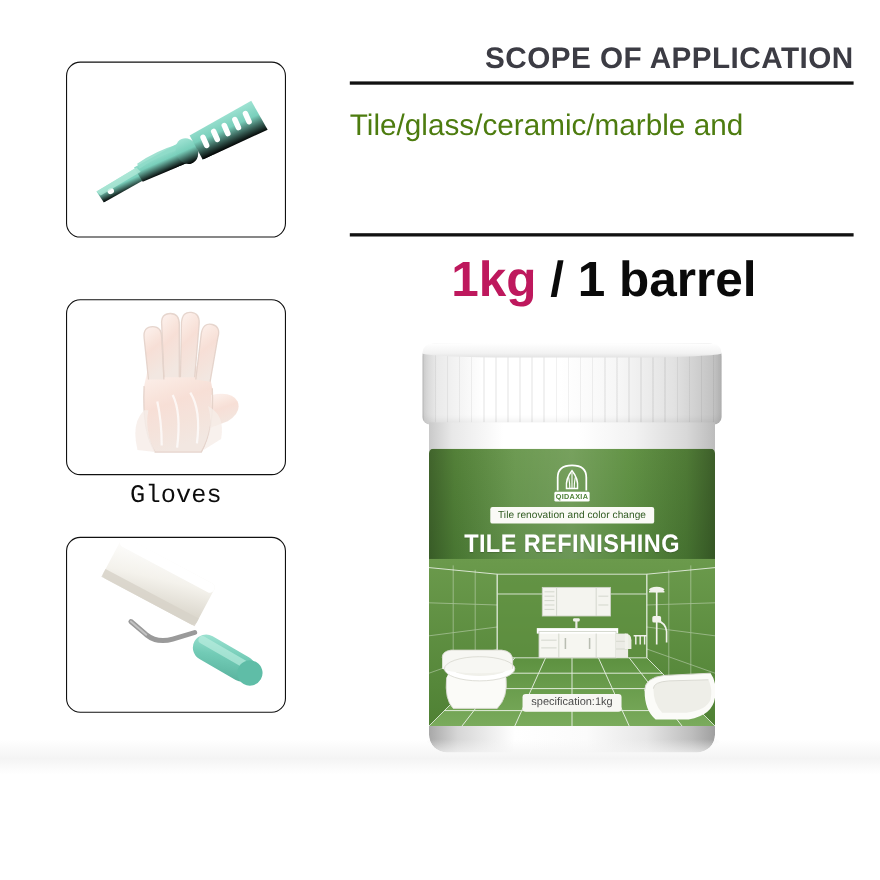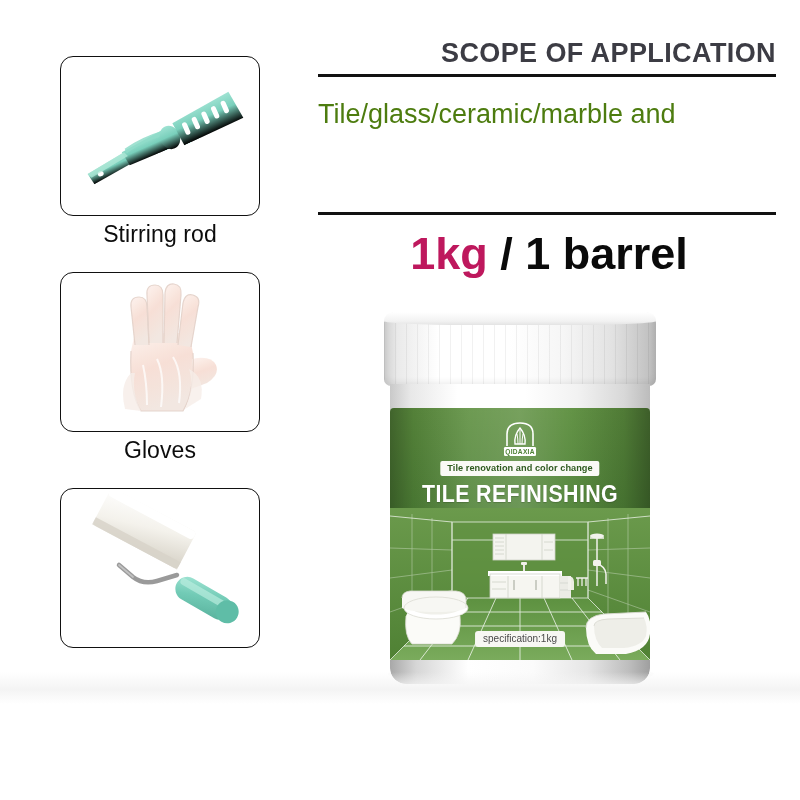--- a/index.html
+++ b/index.html
@@ -24,21 +24,21 @@
     overflow:hidden;
     box-sizing:border-box;
   }
   .acc-label{
     width:100%;text-align:center;
     font-size:23px;color:#0c0c0c;
     margin-top:5px;letter-spacing:.1px;
     white-space:nowrap;
   }
   .acc-1{top:56px;}
-  .acc-2{top:272px;}
+  .acc-2{top:272px;font-family:Liberation Mono, monospace;}
   .acc-3{top:488px;}
   .acc-3 .acc-label{font-size:22px;margin-left:-8px;}
 
   
   .scope-title{
     position:absolute;left:318px;top:38px;width:458px;
     text-align:right;
     font-size:27px;font-weight:bold;color:#3c3c44;
     letter-spacing:.4px;
   }
@@ -103,21 +103,21 @@
     position:absolute;left:0;top:252px;width:260px;height:24px;
     border-radius:0 0 16px 16px;
     background:linear-gradient(90deg,#a8a8a8 0%,#d6d6d6 10%,#ffffff 30%,#fbfbfb 55%,#e6e6e6 76%,#bdbdbd 92%,#9f9f9f 100%);
   }
 
   
   .logo{position:absolute;left:50%;top:12px;transform:translateX(-50%);width:46px;height:40px;}
   .tagline{
     position:absolute;left:50%;top:53px;transform:translateX(-50%);
     background:#fafaf6;color:#2f5a20;
-    font-size:9.2px;font-weight:bold;
+    font-size:9.2px;font-weight:normal;
     padding:2.2px 7px 2.6px;border-radius:2px;
     white-space:nowrap;letter-spacing:.05px;
   }
   .headline{
     position:absolute;left:0;top:73px;width:100%;
     text-align:center;color:#ffffff;
     font-size:23px;font-weight:bold;
     letter-spacing:.4px;
     font-family:"Liberation Sans Narrow","Liberation Sans",sans-serif;
     transform:scaleX(.93);
@@ -180,21 +180,20 @@
               <rect x="124" y="76" width="5" height="13" rx="2.5"></rect>
               <rect x="135" y="75" width="5" height="13" rx="2.5"></rect>
               <rect x="146" y="74" width="5" height="13" rx="2.5"></rect>
               <rect x="157" y="73" width="5" height="13" rx="2.5"></rect>
               <rect x="168" y="72" width="5" height="13" rx="2.5"></rect>
             </g>
             <path d="M18,84 L60,79 L62,84 L20,89 Z" fill="#b4ead9" opacity="0.7"></path>
           </g>
         </svg>
       </div>
-      <div class="acc-label">Stirring rod</div>
     </div>
 
     <div class="acc-item acc-2">
       <div class="acc-box">
         <svg width="200" height="160" viewBox="0 0 200 160">
           <defs>
             <linearGradient id="gl" x1="0" y1="0" x2="0.3" y2="1">
               <stop offset="0" stop-color="#fdf2ee"></stop>
               <stop offset="0.5" stop-color="#f7ded4"></stop>
               <stop offset="1" stop-color="#f2e6e0"></stop>

